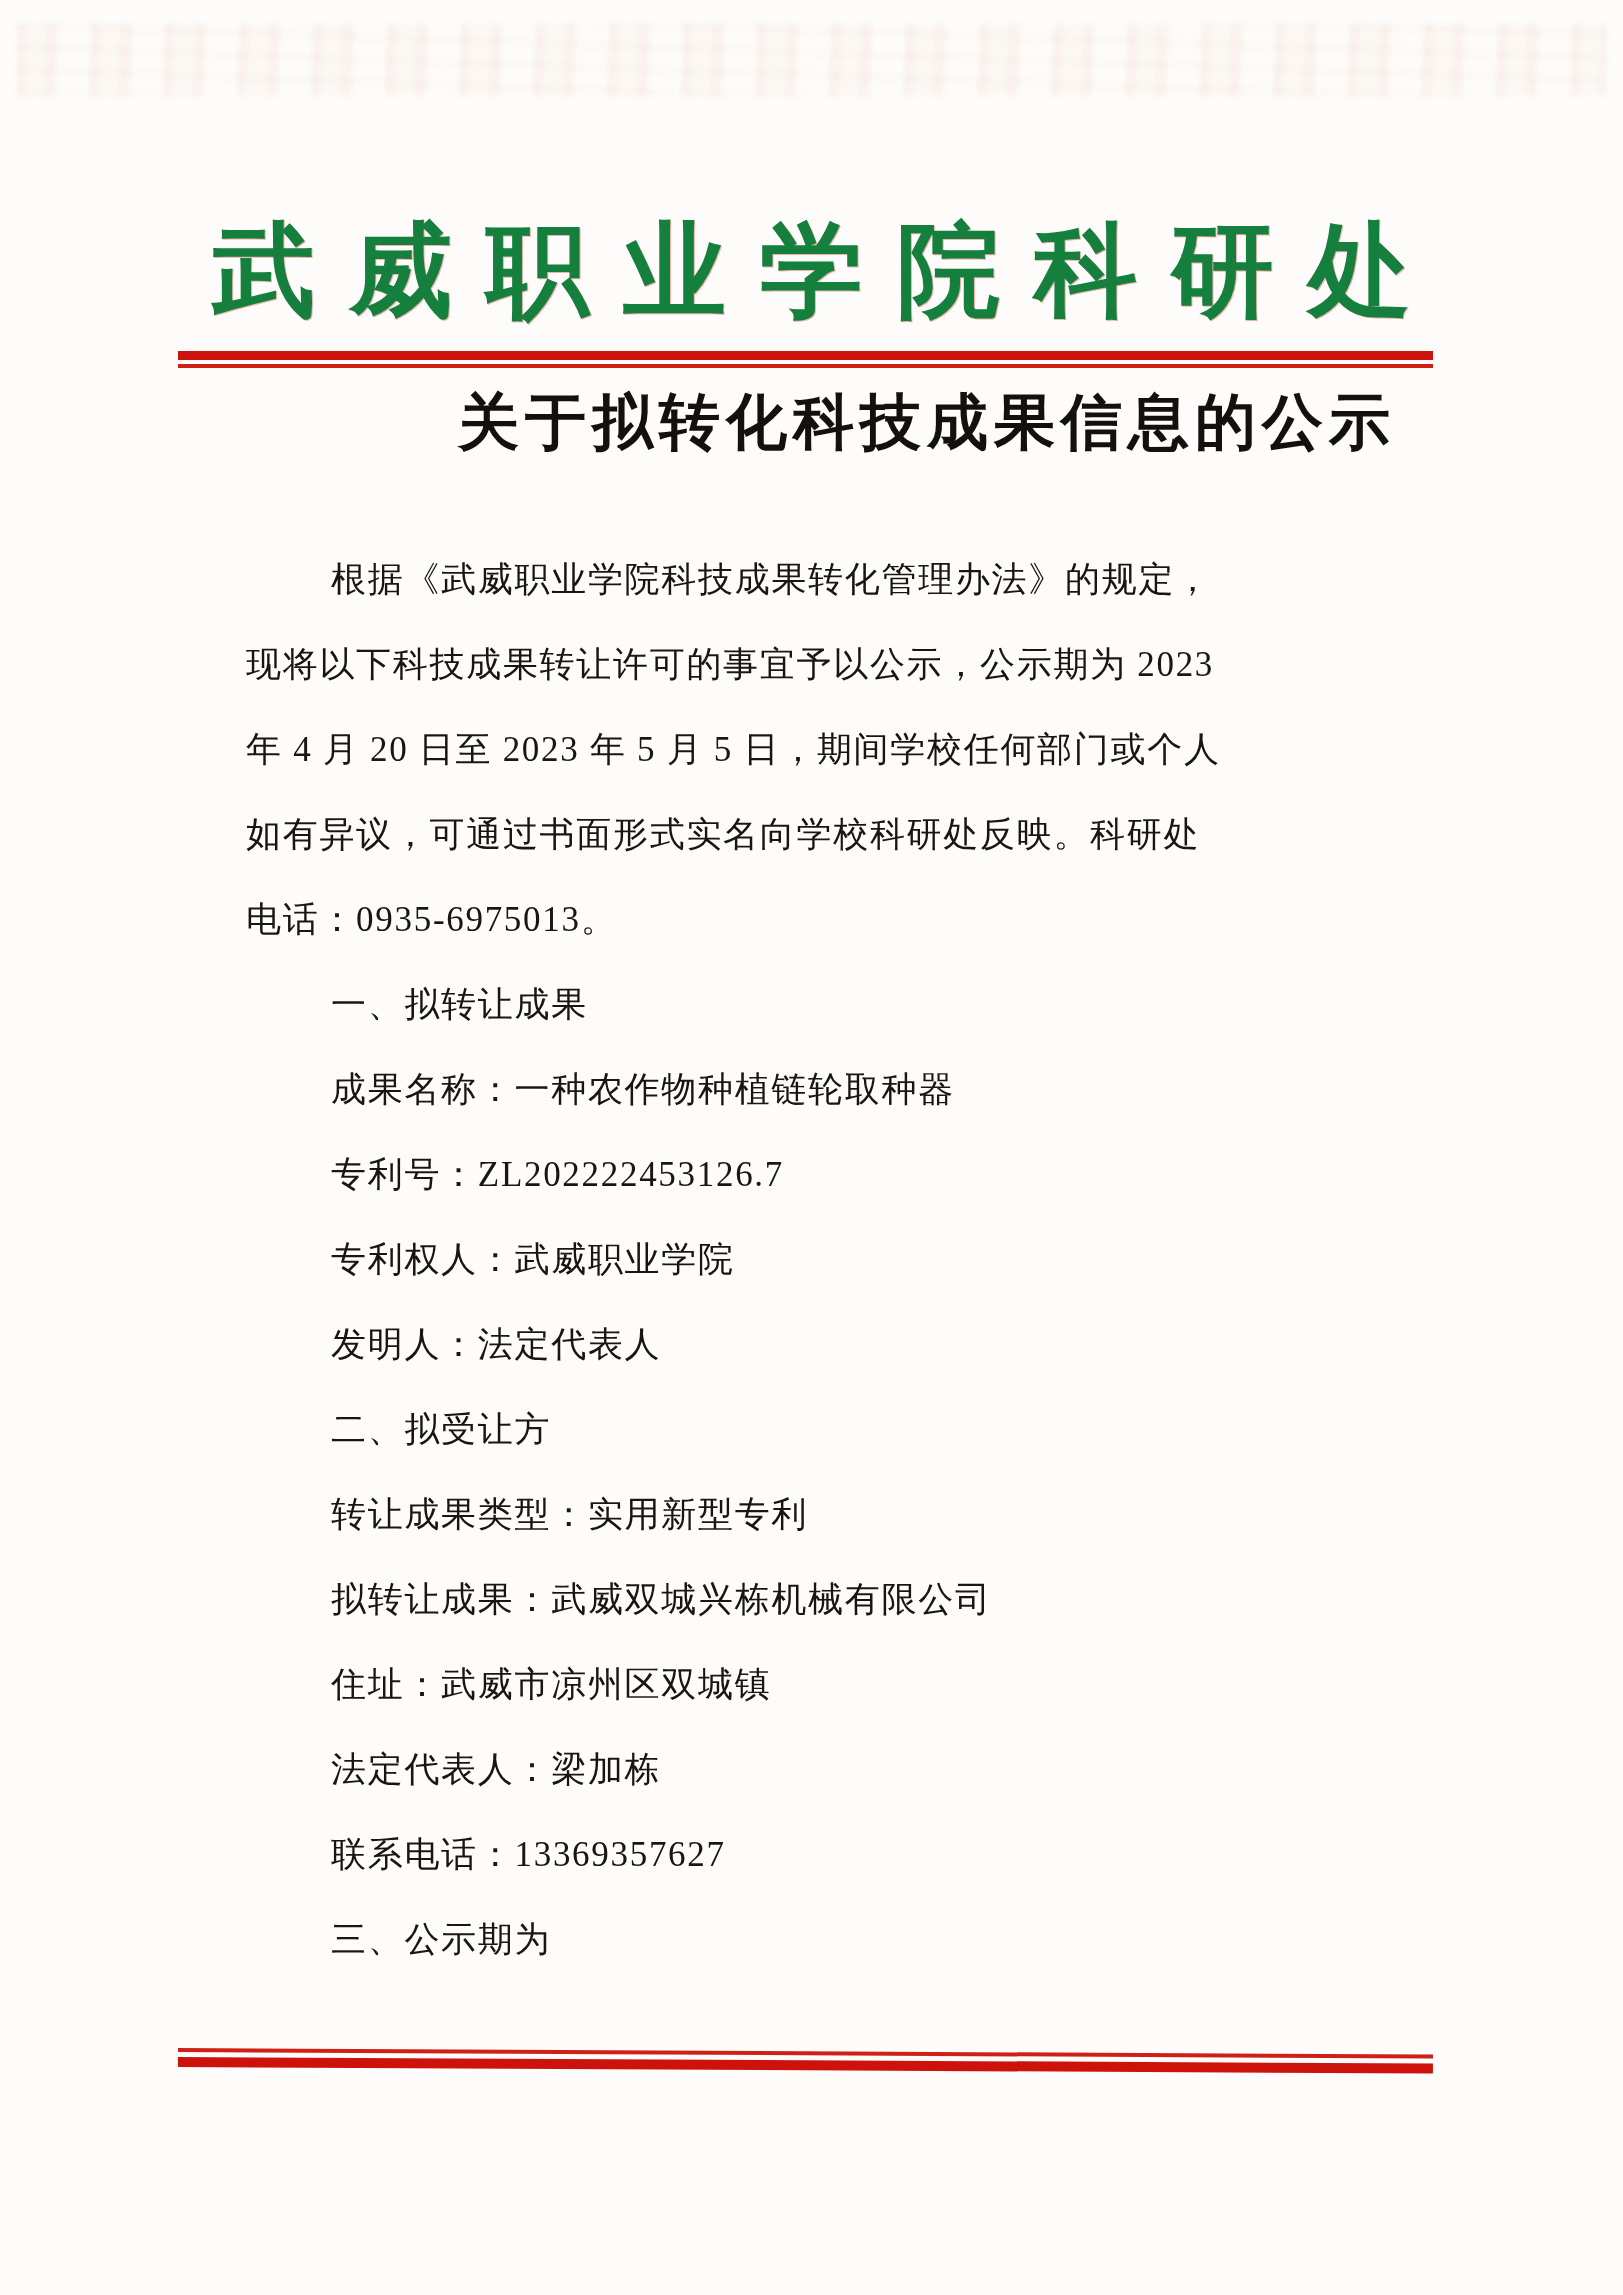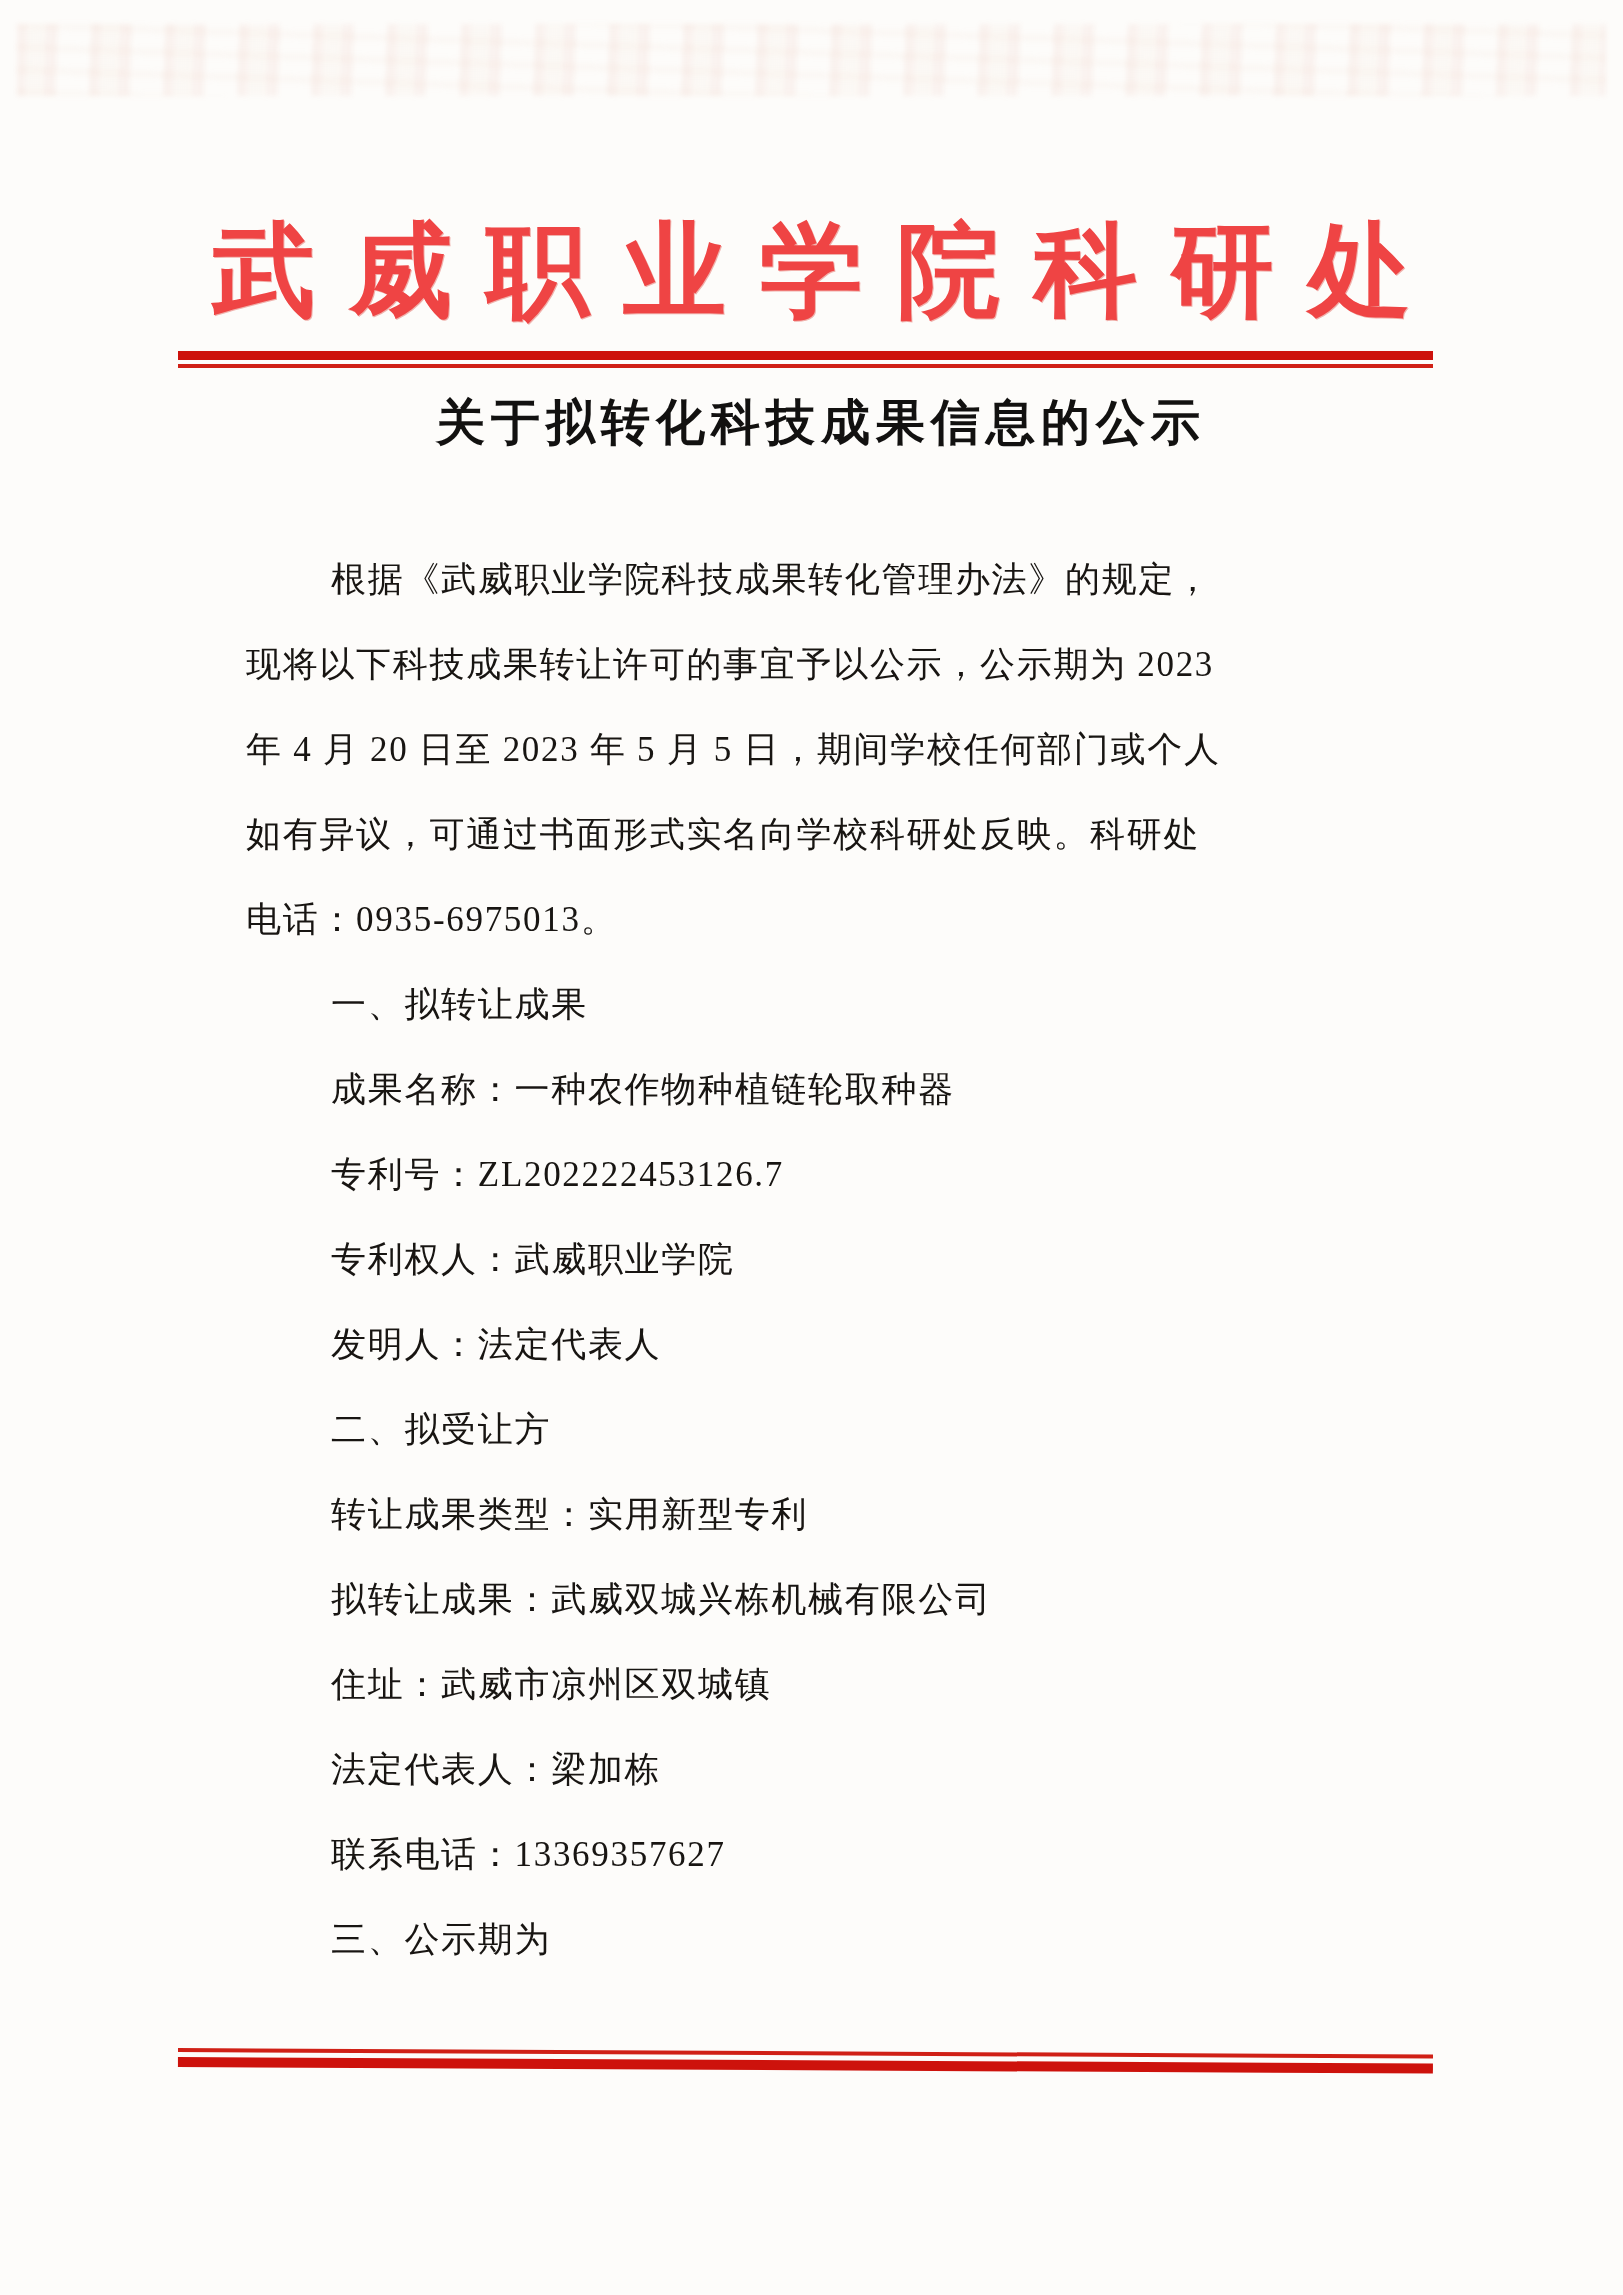--- a/index.html
+++ b/index.html
@@ -39,21 +39,21 @@
   .letterhead-title {
     position: absolute;
     top: 207px;
     left: 0;
     right: 0;
     margin: 0;
     text-align: center;
     font-size: 103px;
     line-height: 129px;
     font-weight: bold;
-    color: #ef4444;
+    color: #15803d;
     letter-spacing: 34px;
     text-indent: 34px;
     text-shadow: 0.9px 0.9px 0 rgba(216, 37, 26, 0.35);
   }
 
   .rule {
     position: absolute;
     left: 178px;
     width: 1255px;
     background: #cd120c;
@@ -72,22 +72,22 @@
   }
   .rule-bottom-thin  { top: 2048px; height: 4.3px; background: #d02016; }
   .rule-bottom-thick { top: 2057px; height: 10.3px; }
 
   .doc-title {
     position: absolute;
     top: 383px;
     left: 246px;
     width: 1150px;
     margin: 0;
-    text-align: center;
-    font-size: 49px;
+    text-align: right;
+    font-size: 61px;
     line-height: 79px;
     font-weight: bold;
     color: #121110;
     letter-spacing: 6px;
   }
 
   .body-text {
     position: absolute;
     top: 537px;
     left: 246px;

